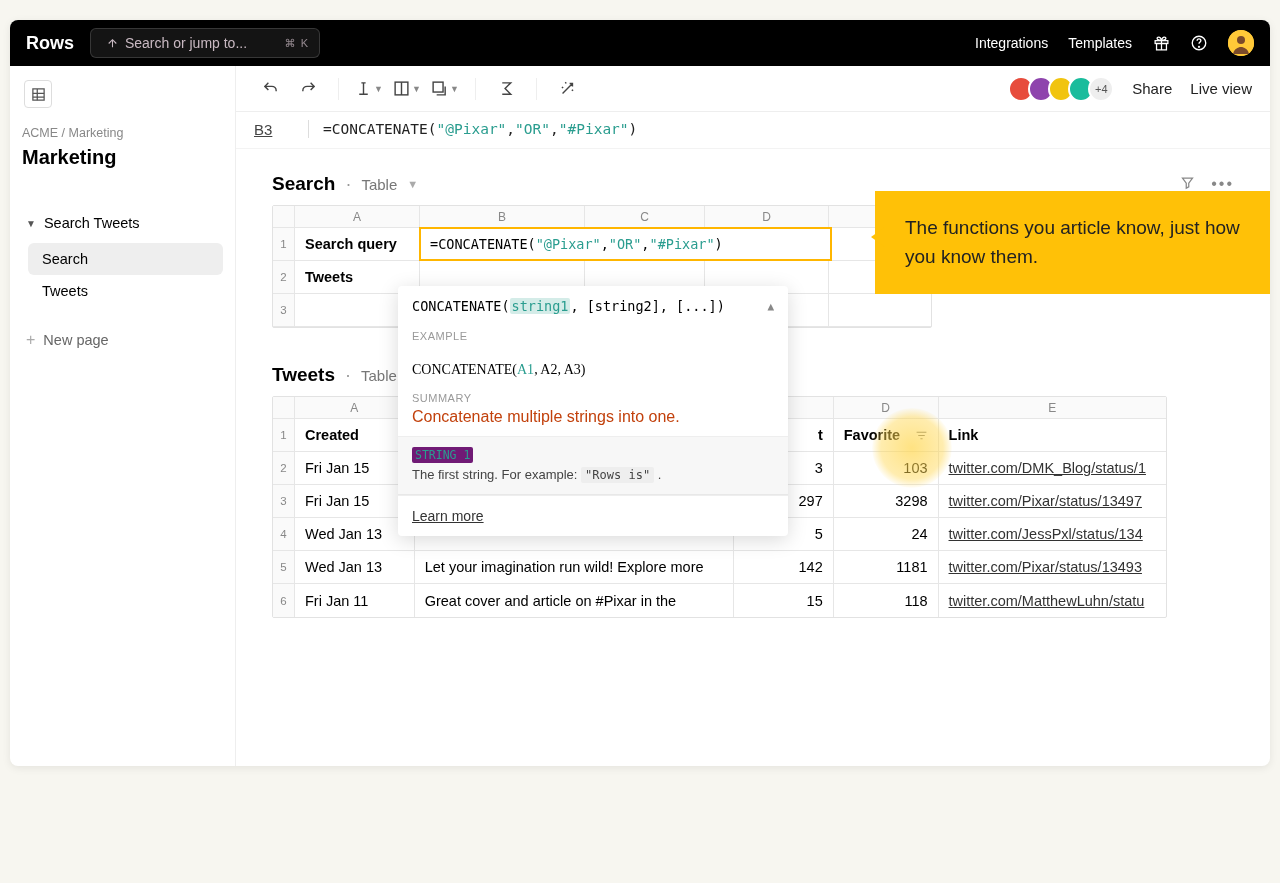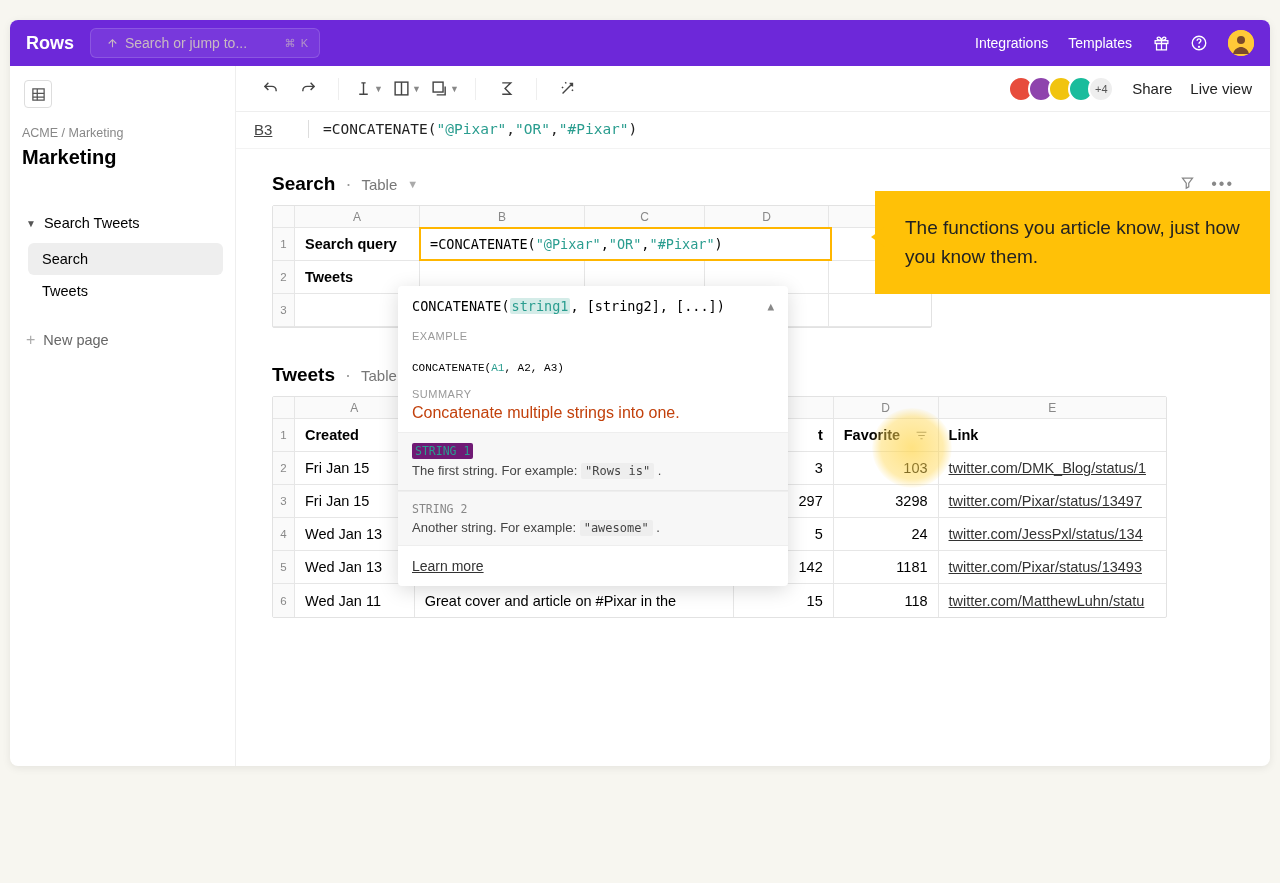--- a/index.html
+++ b/index.html
@@ -1,18 +1,18 @@
 <!DOCTYPE html>
 <html><head>
 <meta charset="utf-8">
 <style>
   * { box-sizing: border-box; margin: 0; padding: 0; }
   body { font-family: -apple-system, BlinkMacSystemFont, "Segoe UI", sans-serif; background: #f7f6f0; padding: 20px 10px; }
   .app { background: #fff; border-radius: 8px; overflow: hidden; box-shadow: 0 2px 8px rgba(0,0,0,0.08); max-width: 1260px; margin: 0 auto; }
-  .topbar { background: #6d28d9; height: 46px; display: flex; align-items: center; padding: 0 16px; color: #fff; font-size: 14px; }
+  .topbar { background: #000000; height: 46px; display: flex; align-items: center; padding: 0 16px; color: #fff; font-size: 14px; }
   .logo { font-weight: 700; font-size: 18px; margin-right: 16px; }
   .searchbox { background: rgba(255,255,255,0.08); border: 1px solid rgba(255,255,255,0.15); border-radius: 6px; padding: 6px 10px; display: flex; align-items: center; width: 230px; color: #c9b9c2; font-size: 14px; }
   .searchbox .ph { flex: 1; margin-left: 6px; }
   .searchbox .kbd { font-size: 11px; letter-spacing: 1px; opacity: .7; }
   .top-right { margin-left: auto; display: flex; align-items: center; gap: 20px; }
   .top-link { color: #fff; font-size: 14px; cursor: pointer; }
   .top-icon { width: 18px; height: 18px; display: flex; align-items: center; justify-content: center; cursor: pointer; }
   .avatar { width: 26px; height: 26px; border-radius: 50%; background: #ffc938; display: flex; align-items: center; justify-content: center; font-size: 14px; }
   .main { display: flex; height: 700px; }
   .sidebar { width: 226px; border-right: 1px solid #eee; padding: 14px 12px; display: flex; flex-direction: column; }
@@ -60,21 +60,21 @@
   .cell.num { justify-content: flex-end; }
   .cell.link { color: #333; text-decoration: underline; }
   .cell.filter { justify-content: space-between; }
   .cell.editing { outline: 2px solid #ffb600; outline-offset: -1px; background: #fff; font-family: "SF Mono", Menlo, monospace; font-size: 13.5px; }
   .autocomplete { position: absolute; background: #fff; box-shadow: 0 4px 20px rgba(0,0,0,0.15); border-radius: 4px; width: 390px; font-size: 13.5px; left: 125px; top: 80px; z-index: 5; }
   .ac-sig { padding: 12px 14px; font-family: "SF Mono", Menlo, monospace; display: flex; justify-content: space-between; align-items: center; }
   .ac-sig .p1 { background: #d4ece8; color: #2a9d8f; padding: 0 2px; border-radius: 2px; }
   .ac-caret { color: #888; font-size: 11px; }
   .ac-row { padding: 4px 14px 10px; }
   .ac-label { font-size: 11px; color: #999; letter-spacing: .5px; margin-bottom: 4px; }
-  .ac-ex { font-family: Liberation Mono, monospace; font-size: 11px; margin-top: 20px; }
+  .ac-ex { font-family: Liberation Serif, serif; font-size: 14px; margin-top: 20px; }
   .ac-ex .a1 { color: #2a9d8f; }
   .ac-sum { font-size: 16px; color: #c2410c; }
   .ac-block { background: #f7f7f7; padding: 10px 14px; border-top: 1px solid #eee; }
   .ac-block .plabel { font-family: "SF Mono", Menlo, monospace; font-size: 11.5px; color: #888; margin-bottom: 4px; }
   .ac-block .plabel.hl { background: #701a75; color: #2a9d8f; display: inline-block; padding: 1px 3px; border-radius: 2px; }
   .ac-block .pdesc { font-size: 13px; color: #444; }
   .ac-block .pex { font-family: "SF Mono", Menlo, monospace; background: #eee; padding: 1px 4px; border-radius: 2px; font-size: 12px; }
   .ac-block.sep { border-bottom: 1px solid #e8e8e8; padding-bottom: 12px; }
   .ac-learn { padding: 12px 14px; font-size: 14px; color: #333; text-decoration: underline; border-top: 1px solid #eee; }
   .callout { position: absolute; right: 0; top: 42px; background: #ffc107; color: #222; font-size: 19px; line-height: 1.55; padding: 22px 30px; width: 395px; z-index: 3; }
@@ -298,24 +298,20 @@
               <div class="ac-ex"><span>CONCATENATE(</span><span class="a1">A1</span><span>, A2, A3)</span></div>
             </div>
             <div class="ac-row">
               <div class="ac-label">SUMMARY</div>
               <div class="ac-sum">Concatenate multiple strings into one.</div>
             </div>
             <div class="ac-block sep">
               <div class="plabel hl">STRING 1</div>
               <div class="pdesc"><span>The first string. For example:</span> <span class="pex">"Rows is"</span> .</div>
             </div>
-            <div class="ac-block">
-              <div class="plabel">STRING 2</div>
-              <div class="pdesc"><span>Another string. For example:</span> <span class="pex">"awesome"</span> .</div>
-            </div>
             <div class="ac-learn">Learn more</div>
           </div>
         </div>
 
         <div class="secthdr" style="margin-top:36px">
           <span class="stitle">Tweets</span>
           <span class="dot">·</span>
           <span class="mode">Table</span>
           <span class="chev">▼</span>
         </div>
@@ -371,21 +367,21 @@
               <div class="gridrow">
                 <div class="rownum">5</div>
                 <div class="cell" style="width:120px">Wed Jan 13</div>
                 <div class="cell" style="width:320px">Let your imagination run wild! Explore more</div>
                 <div class="cell num" style="width:100px">142</div>
                 <div class="cell num" style="width:105px">1181</div>
                 <div class="cell link" style="width:228px">twitter.com/Pixar/status/13493</div>
               </div>
               <div class="gridrow">
                 <div class="rownum">6</div>
-                <div class="cell" style="width:120px">Wed Jan 11</div>
+                <div class="cell" style="width:120px">Fri Jan 11</div>
                 <div class="cell" style="width:320px">Great cover and article on #Pixar in the</div>
                 <div class="cell num" style="width:100px">15</div>
                 <div class="cell num" style="width:105px">118</div>
                 <div class="cell link" style="width:228px">twitter.com/MatthewLuhn/statu</div>
               </div>
           </div>
         </div>
 
       </div>
     </div>

